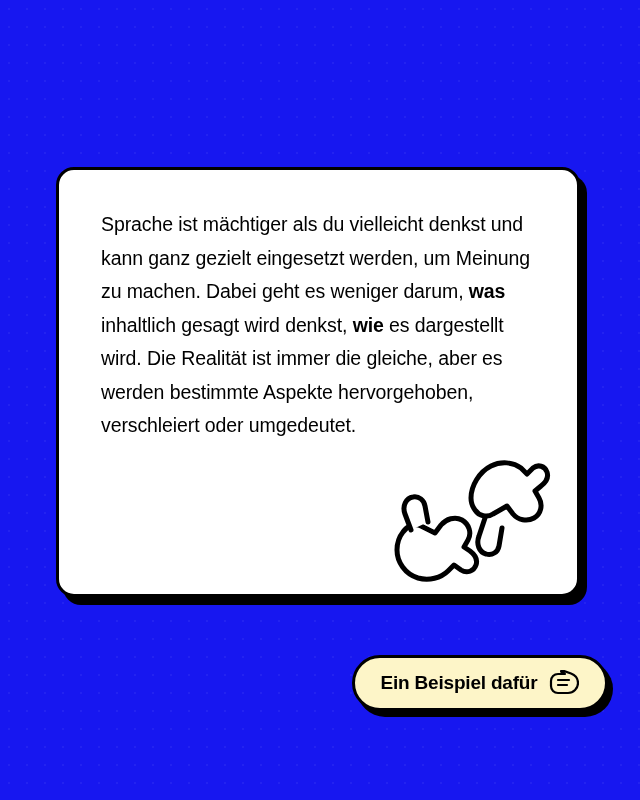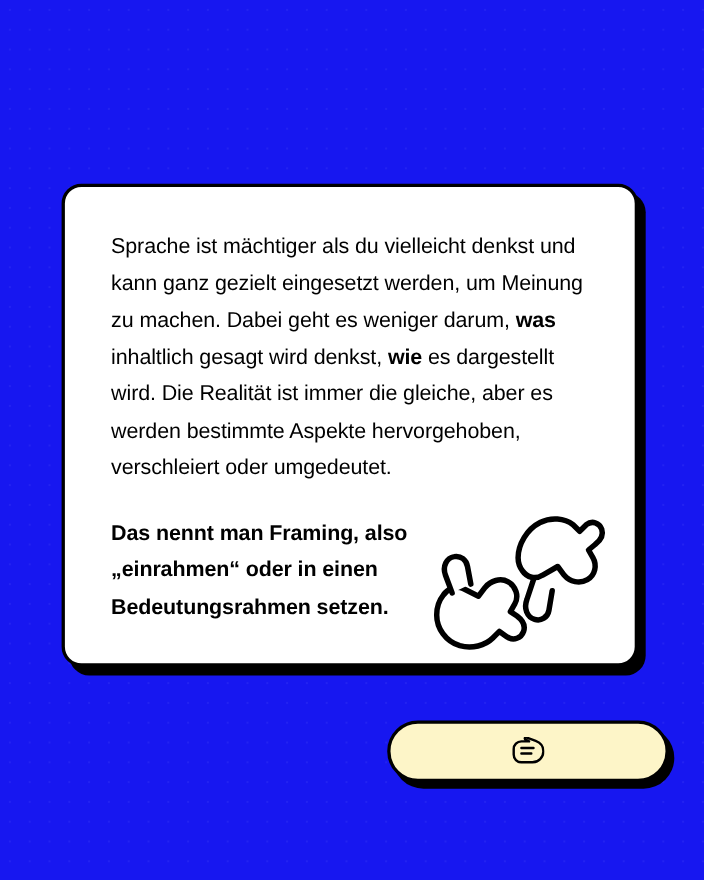--- a/index.html
+++ b/index.html
@@ -99,37 +99,37 @@
 <body>
 
 <div class="bg-texture"></div>
 
 <div class="card">
 
   <div class="body-text">
     <span>Sprache ist mächtiger als du vielleicht denkst und kann ganz gezielt eingesetzt werden, um Meinung zu machen. Dabei geht es weniger darum, </span><b>was</b><span> inhaltlich gesagt wird denkst, </span><b>wie</b><span> es dargestellt wird. Die Realität ist immer die gleiche, aber es werden bestimmte Aspekte hervorgehoben, verschleiert oder umgedeutet.</span>
   </div>
 
-  <div class="emph-block">Das nennt man Framing, also „einrahmen“ oder in einen Bedeutungsrahmen setzen.</div>
 
   <svg class="hands" viewBox="0 0 180 130" aria-hidden="true">
 
     <g fill="#ffffff" stroke="#000000" stroke-width="5" stroke-linejoin="round" stroke-linecap="round">
       <path d="M96 46 C96 34 104 20 116 14 C126 9 138 10 146 16 L152 22 L158 16 C163 12 170 14 172 20 C174 26 170 31 166 34 L160 39 L164 46 C168 53 166 62 159 66 C152 70 143 68 138 62 L132 54 L118 62 C112 66 104 64 100 58 C97 54 96 50 96 46 Z"></path>
       <path d="M110 66 L104 84 C101 92 104 100 111 102 C117 104 123 100 124 94 L127 76"></path>
     </g>
 
     <g fill="#ffffff" stroke="#000000" stroke-width="5" stroke-linejoin="round" stroke-linecap="round">
       <path d="M22 98 C22 110 30 122 43 126 C54 129 66 126 73 119 L79 113 L86 118 C92 122 99 119 101 113 C103 107 99 102 95 99 L89 95 L93 88 C97 81 94 72 87 68 C80 64 71 67 66 73 L60 81 L46 74 C40 71 32 74 28 80 C24 85 22 92 22 98 Z"></path>
       <path d="M36 78 L30 62 C27 54 31 46 38 45 C44 44 49 48 50 54 L53 70"></path>
     </g>
   </svg>
 
 </div>
 
 <div class="cta">
+  <span class="cta-label">Ein Beispiel dafür</span>
   <svg class="cta-icon" viewBox="0 0 30 26" aria-hidden="true">
     <g fill="#fdf5c8" stroke="#000000" stroke-width="2.2" stroke-linejoin="round" stroke-linecap="round">
       <path d="M2 11 C2 7 5 4 9 4 L16 4 L13 2.5 C11.5 1.6 12 0 14 0.6 L22 3.5 C26 5 29 8.5 29 13 C29 18.5 24.5 23 19 23 L9 23 C5 23 2 20 2 16 Z"></path>
       <path d="M9 10 L20 10 M9 15 L18 15"></path>
     </g>
   </svg>
 </div>
 
 </body></html>

